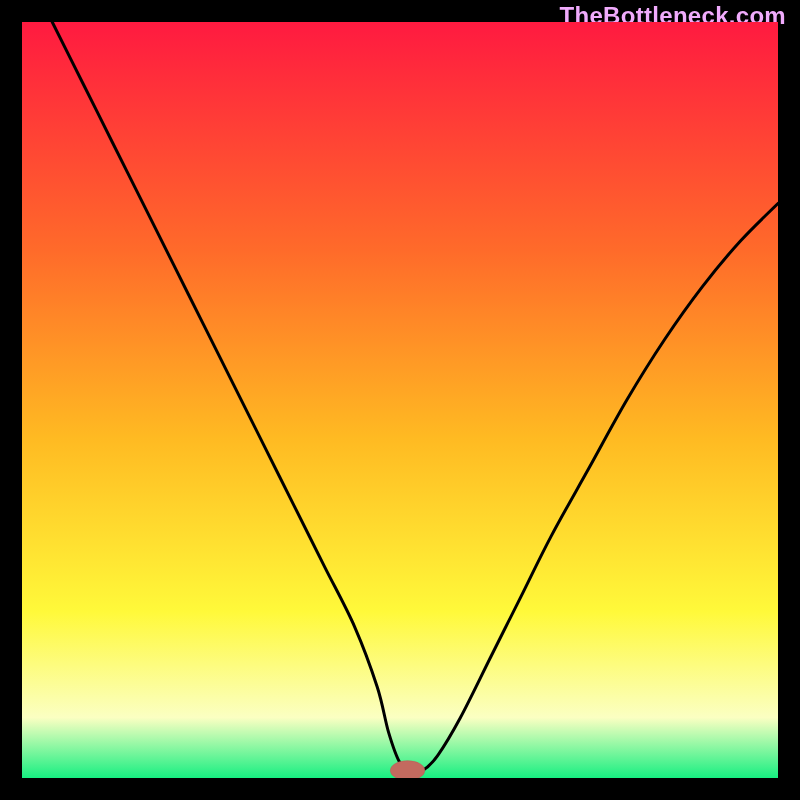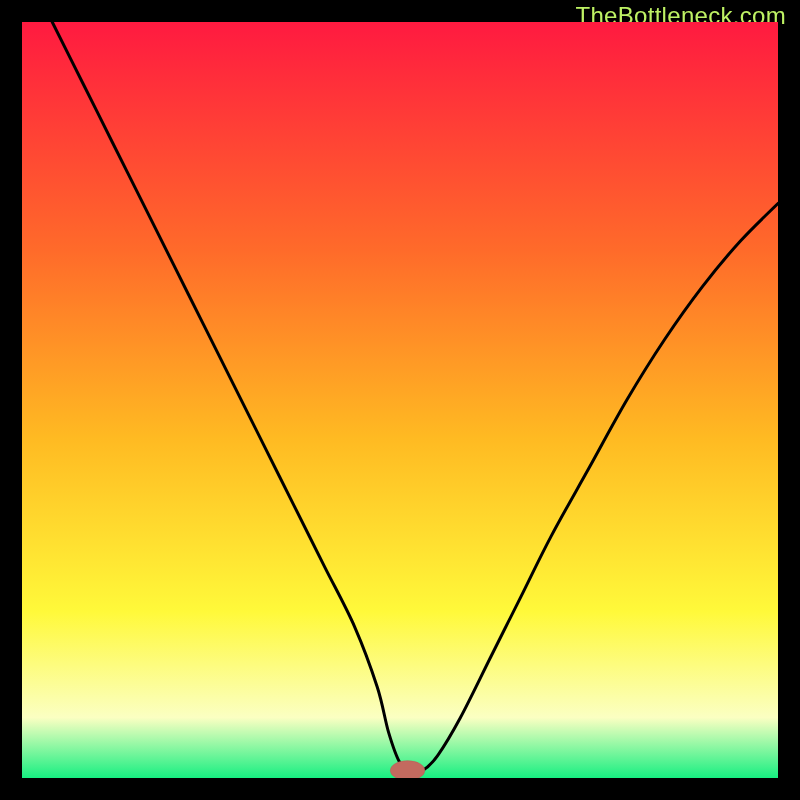--- a/index.html
+++ b/index.html
@@ -21,23 +21,23 @@
     position: absolute;
     left: 22px;
     top: 22px;
     width: 756px;
     height: 756px;
   }
   .watermark {
     position: absolute;
     top: 2px;
     right: 14px;
-    color: #bef264;
+    color: #f0abfc;
     font-size: 24px;
-    font-weight: 400;
+    font-weight: 700;
     letter-spacing: 0.3px;
     user-select: none;
   }
 </style>
 </head>
 <body>
 
 <div class="stage">
   <div class="watermark">TheBottleneck.com</div>
 

